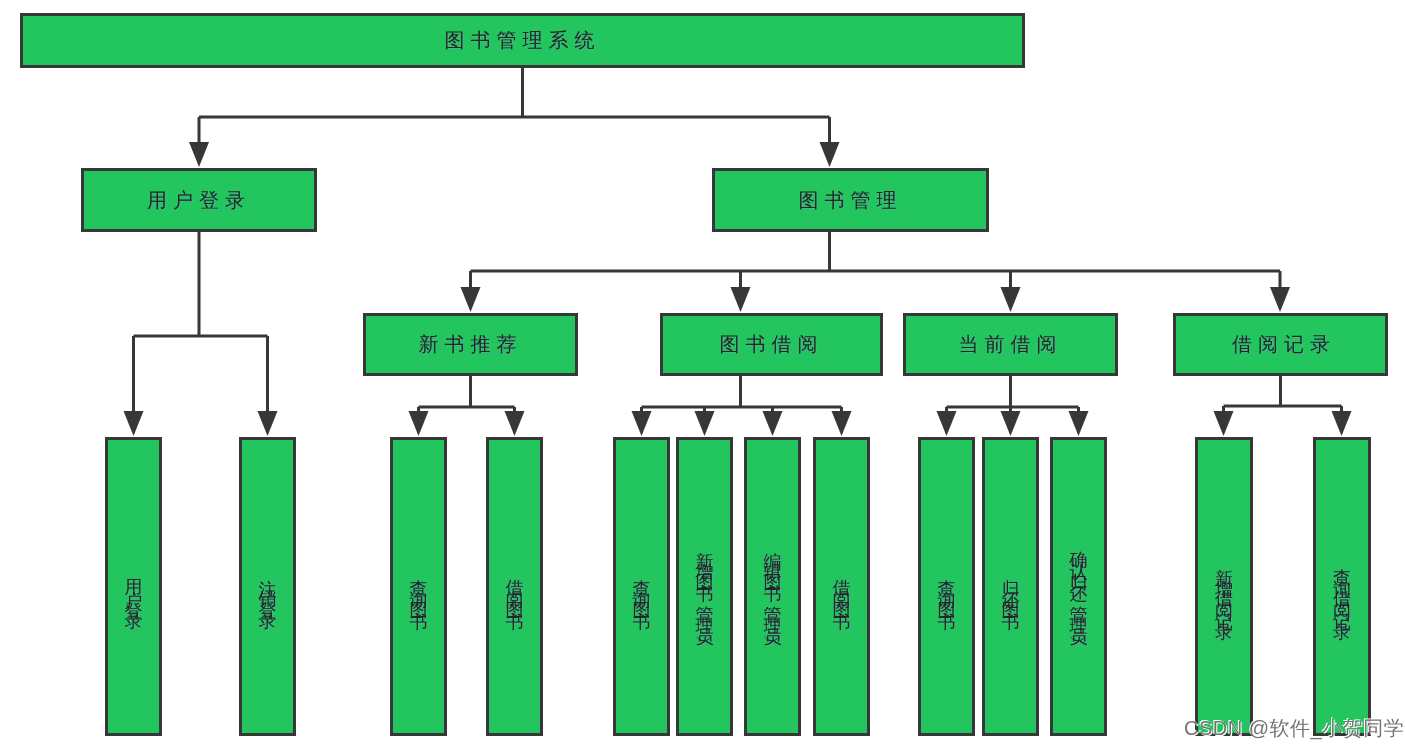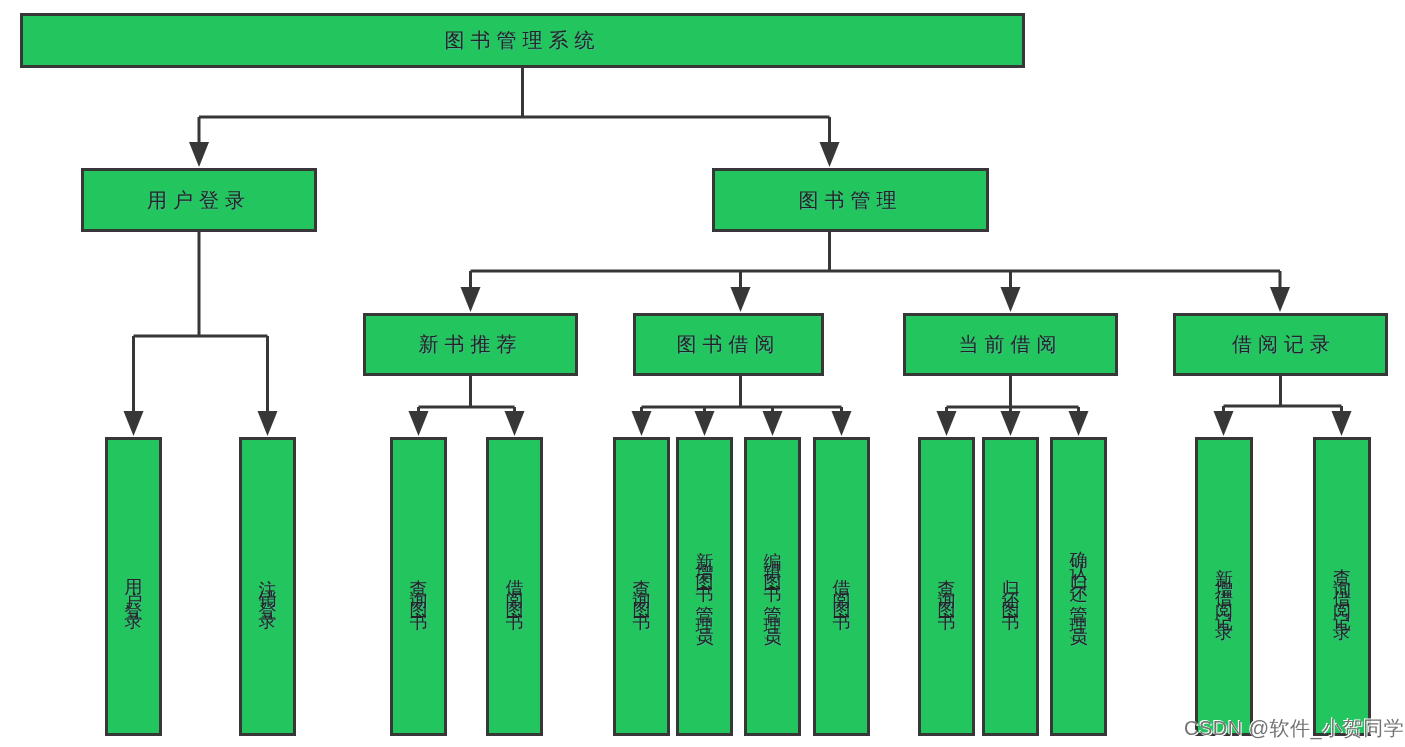--- a/index.html
+++ b/index.html
@@ -81,21 +81,21 @@
       <use href="#arr" transform="translate(1341.5,436)"></use>
     </g>
   </svg>
 
   <div class="node" style="left:20px;top:13px;width:1005px;height:55px;">图书管理系统</div>
 
   <div class="node" style="left:81px;top:168px;width:236px;height:64px;">用户登录</div>
   <div class="node" style="left:712px;top:168px;width:277px;height:64px;">图书管理</div>
 
   <div class="node" style="left:363px;top:313px;width:215px;height:63px;">新书推荐</div>
-  <div class="node" style="left:633px;top:313px;width:191px;height:63px;">图书借阅</div>
+  <div class="node" style="left:660px;top:313px;width:223px;height:63px;">图书借阅</div>
   <div class="node" style="left:903px;top:313px;width:215px;height:63px;">当前借阅</div>
   <div class="node" style="left:1173px;top:313px;width:215px;height:63px;padding-left:7px;">借阅记录</div>
 
   <div class="node vnode" style="left:105px;top:437px;width:57px;height:299px;">用户登录</div>
   <div class="node vnode" style="left:239px;top:437px;width:57px;height:299px;">注销登录</div>
 
   <div class="node vnode" style="left:390px;top:437px;width:57px;height:299px;">查询图书</div>
   <div class="node vnode" style="left:486px;top:437px;width:57px;height:299px;">借阅图书</div>
 
   <div class="node vnode" style="left:613px;top:437px;width:57px;height:299px;">查询图书</div>

